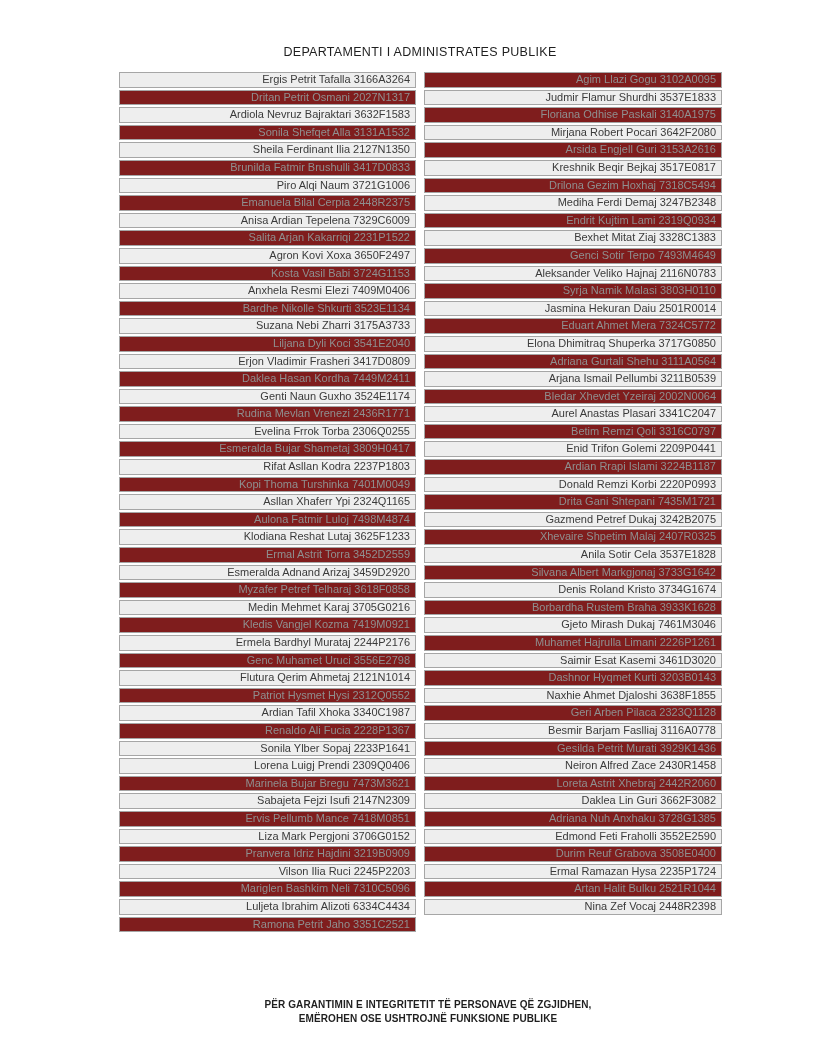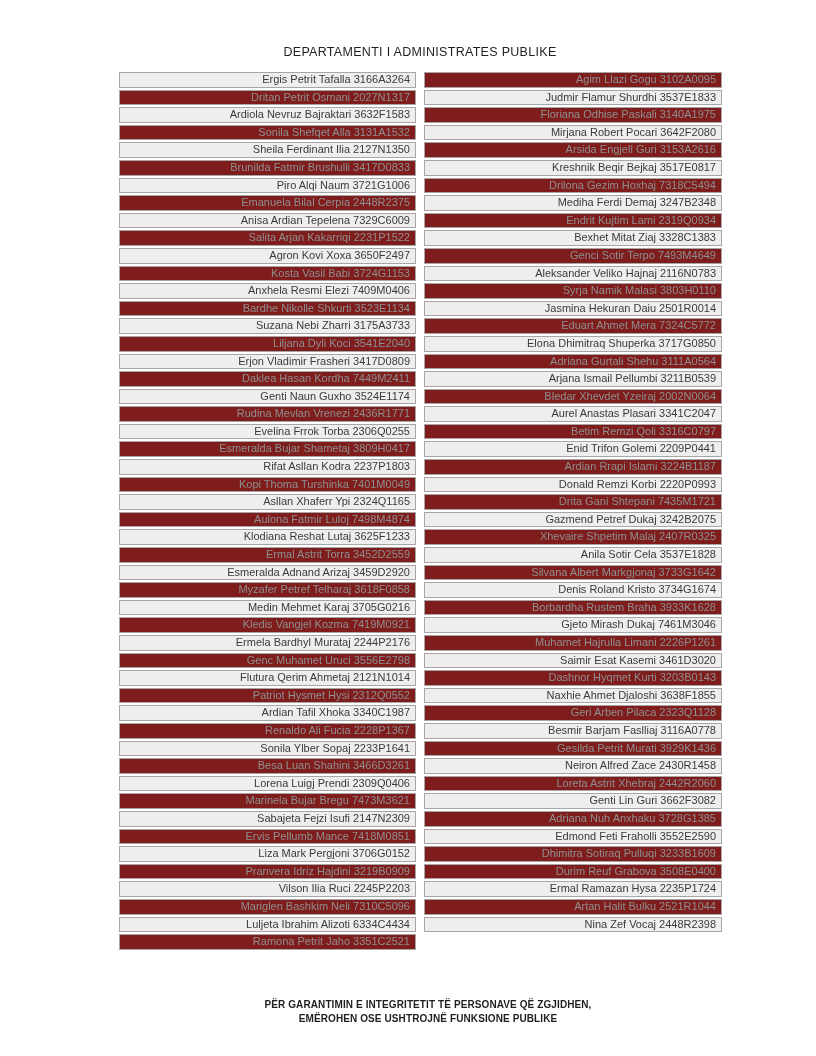--- a/index.html
+++ b/index.html
@@ -95,21 +95,20 @@
       <div class="row plain">Myzafer Petref Telharaj 3618F0858</div>
       <div class="row shaded">Medin Mehmet Karaj 3705G0216</div>
       <div class="row plain">Kledis Vangjel Kozma 7419M0921</div>
       <div class="row shaded">Ermela Bardhyl Murataj 2244P2176</div>
       <div class="row plain">Genc Muhamet Uruci 3556E2798</div>
       <div class="row shaded">Flutura Qerim Ahmetaj 2121N1014</div>
       <div class="row plain">Patriot Hysmet Hysi 2312Q0552</div>
       <div class="row shaded">Ardian Tafil Xhoka 3340C1987</div>
       <div class="row plain">Renaldo Ali Fucia 2228P1367</div>
       <div class="row shaded">Sonila Ylber Sopaj 2233P1641</div>
-      <div class="row plain">Besa Luan Shahini 3466D3261</div>
       <div class="row shaded">Lorena Luigj Prendi 2309Q0406</div>
       <div class="row plain">Marinela Bujar Bregu 7473M3621</div>
       <div class="row shaded">Sabajeta Fejzi Isufi 2147N2309</div>
       <div class="row plain">Ervis Pellumb Mance 7418M0851</div>
       <div class="row shaded">Liza Mark Pergjoni 3706G0152</div>
       <div class="row plain">Pranvera Idriz Hajdini 3219B0909</div>
       <div class="row shaded">Vilson Ilia Ruci 2245P2203</div>
       <div class="row plain">Mariglen Bashkim Neli 7310C5096</div>
       <div class="row shaded">Luljeta Ibrahim Alizoti 6334C4434</div>
       <div class="row plain">Ramona Petrit Jaho 3351C2521</div>
@@ -149,24 +148,23 @@
       <div class="row shaded">Gjeto Mirash Dukaj 7461M3046</div>
       <div class="row plain">Muhamet Hajrulla Limani 2226P1261</div>
       <div class="row shaded">Saimir Esat Kasemi 3461D3020</div>
       <div class="row plain">Dashnor Hyqmet Kurti 3203B0143</div>
       <div class="row shaded">Naxhie Ahmet Djaloshi 3638F1855</div>
       <div class="row plain">Geri Arben Pilaca 2323Q1128</div>
       <div class="row shaded">Besmir Barjam Faslliaj 3116A0778</div>
       <div class="row plain">Gesilda Petrit Murati 3929K1436</div>
       <div class="row shaded">Neiron Alfred Zace 2430R1458</div>
       <div class="row plain">Loreta Astrit Xhebraj 2442R2060</div>
-      <div class="row shaded">Genti Lin Guri 3662F3082</div>
+      <div class="row shaded">Daklea Lin Guri 3662F3082</div>
       <div class="row plain">Adriana Nuh Anxhaku 3728G1385</div>
       <div class="row shaded">Edmond Feti Fraholli 3552E2590</div>
-      <div class="row plain">Dhimitra Sotiraq Pulluqi 3233B1609</div>
       <div class="row plain">Durim Reuf Grabova 3508E0400</div>
       <div class="row shaded">Ermal Ramazan Hysa 2235P1724</div>
       <div class="row plain">Artan Halit Bulku 2521R1044</div>
       <div class="row shaded">Nina Zef Vocaj 2448R2398</div>
     </div>
 
   <div class="footer">
     <div>PËR GARANTIMIN E INTEGRITETIT TË PERSONAVE QË ZGJIDHEN,</div>
     <div>EMËROHEN OSE USHTROJNË FUNKSIONE PUBLIKE</div>
   </div>

